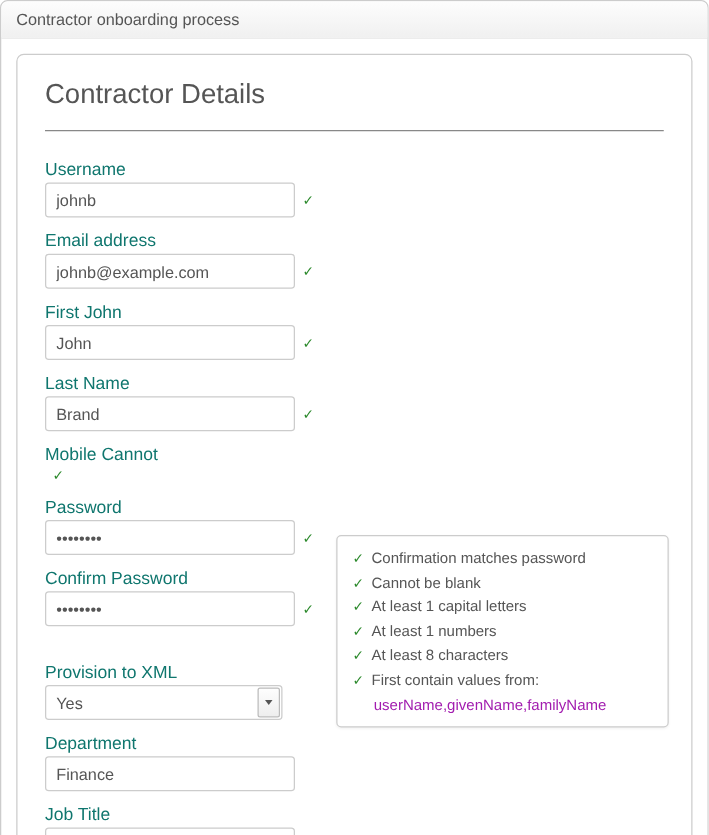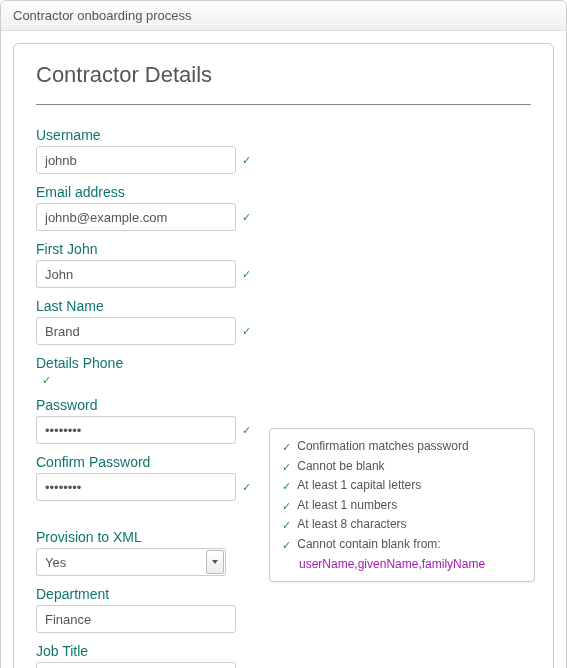--- a/index.html
+++ b/index.html
@@ -169,21 +169,21 @@
 
     <div class="field-group">
       <span class="field-label">Last Name</span>
       <div class="input-row">
         <input class="text-input" type="text" value="Brand" style="">
         <span class="check-icon">✓</span>
       </div>
     </div>
 
     <div class="field-group">
-      <span class="field-label">Details Phone</span>
+      <span class="field-label">Mobile Cannot</span>
       <div class="input-row">
         <span class="check-icon">✓</span>
       </div>
     </div>
 
     <div class="field-group">
       <span class="field-label">Password</span>
       <div class="input-row">
         <input class="text-input" type="text" value="••••••••" style="">
         <span class="check-icon">✓</span>
@@ -214,21 +214,21 @@
       <div class="rule">
           <span class="check-icon">✓</span>
           <span class="rule-text">At least 1 numbers</span>
         </div>
       <div class="rule">
           <span class="check-icon">✓</span>
           <span class="rule-text">At least 8 characters</span>
         </div>
       <div class="rule">
           <span class="check-icon">✓</span>
-          <span class="rule-text">Cannot contain blank from:</span>
+          <span class="rule-text">First contain values from:</span>
         </div>
       <div class="sub-text">userName,givenName,familyName</div>
     </div>
 
     <div class="spacer-medium"></div>
 
     <div class="field-group">
       <span class="field-label">Provision to XML</span>
       <div class="input-row">
         <span class="select-wrap">

